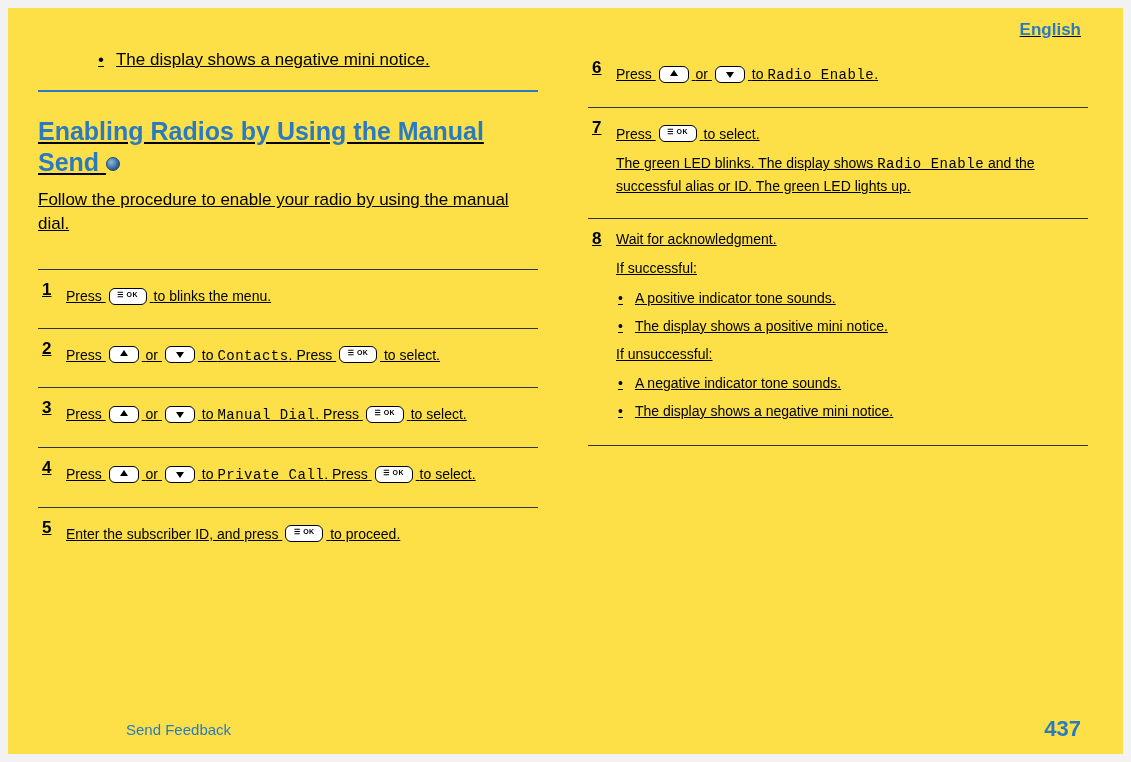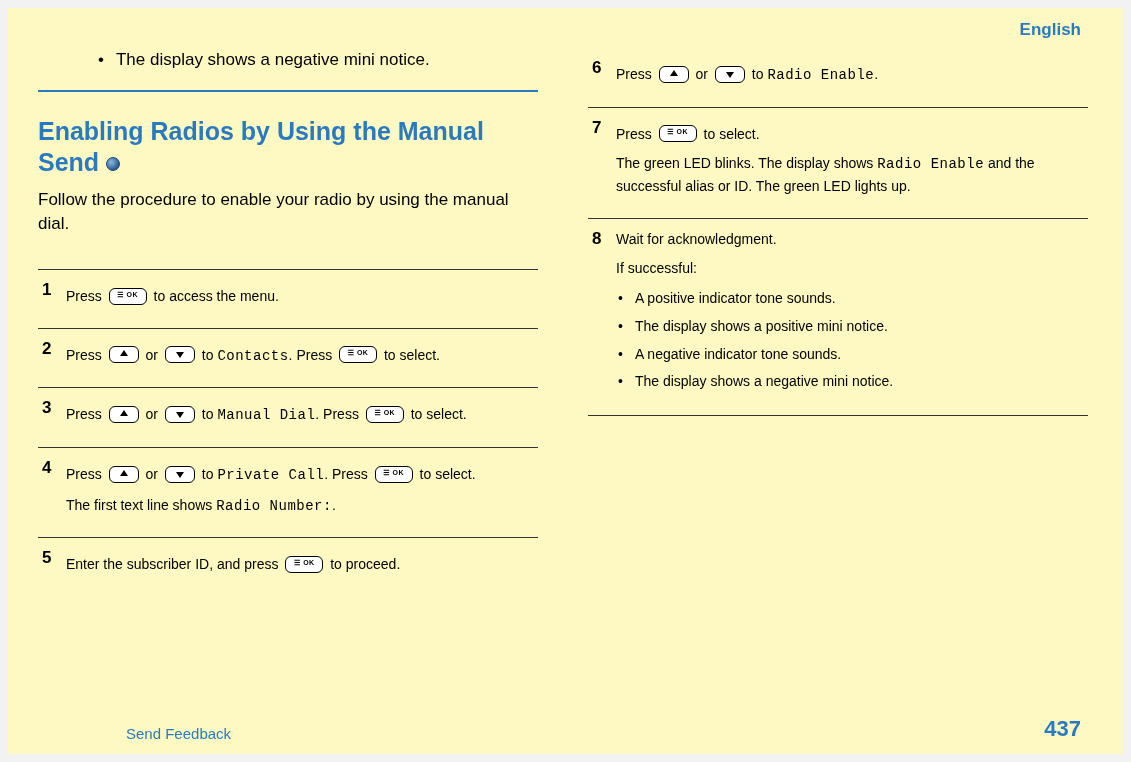--- a/index.html
+++ b/index.html
@@ -5,26 +5,27 @@
     * { margin: 0; padding: 0; box-sizing: border-box; }
     body {
       font-family: Arial, Helvetica, sans-serif;
       background: #f2f2f2;
       width: 1131px;
       height: 762px;
       position: relative;
       overflow: hidden;
     }
     .page {
-      background: #fef9c3;
+      background: #fde047;
       margin: 8px;
       width: 1115px;
       height: 746px;
       position: relative;
       padding: 10px 30px 0 30px;
+      text-decoration: underline;
     }
     .lang-header {
       text-align: right;
       color: #2a7ac0;
       font-weight: bold;
       font-size: 17px;
       padding-right: 12px;
       padding-top: 2px;
       margin-bottom: 8px;
     }
@@ -129,21 +130,21 @@
     .mono {
       font-family: "Courier New", monospace;
       letter-spacing: 0.5px;
     }
     .footer {
       position: absolute;
       bottom: 12px;
       left: 0; right: 0;
       display: flex;
       justify-content: space-between;
-      align-items: flex-end;
+      align-items: center;
       padding: 0 42px 0 118px;
     }
     .send-feedback {
       color: #2a7ac0;
       font-size: 15px;
       cursor: pointer;
     }
     .page-num {
       color: #2a7ac0;
       font-size: 22px;
@@ -171,21 +172,21 @@
       </h2>
 
       <p class="intro">Follow the procedure to enable your radio by using the manual dial.</p>
 
       <div class="step">
         <div class="step-num">1</div>
         <div class="step-body">
           <p>
             <span>Press </span>
             <span class="icon-btn icon-ok"></span>
-            <span> to access the menu.</span>
+            <span> to blinks the menu.</span>
           </p>
         </div>
       </div>
 
       <div class="step">
         <div class="step-num">2</div>
         <div class="step-body">
           <p>
             <span>Press </span>
             <span class="icon-btn icon-arrow"><svg viewBox="0 0 10 10">
@@ -232,23 +233,20 @@
                   <polygon points="5,1 9,7 1,7" fill="#000"></polygon>
                 </svg></span>
             <span> or </span>
             <span class="icon-btn icon-arrow"><svg viewBox="0 0 10 10">
                   <polygon points="1,3 9,3 5,9" fill="#000"></polygon>
                 </svg></span>
             <span> to </span>
             <span class="mono">Private Call</span><span>. Press </span>
             <span class="icon-btn icon-ok"></span>
             <span> to select.</span>
-          </p>
-          <p>
-            <span>The first text line shows </span><span class="mono">Radio Number:</span><span>.</span>
           </p>
         </div>
       </div>
 
       <div class="step" style="border-bottom:none;">
         <div class="step-num">5</div>
         <div class="step-body">
           <p>
             <span>Enter the subscriber ID, and press </span>
             <span class="icon-btn icon-ok"></span>
@@ -300,20 +298,21 @@
           <ul>
             <li>
                 <span class="b">•</span>
                 <span>A positive indicator tone sounds.</span>
               </li>
             <li>
                 <span class="b">•</span>
                 <span>The display shows a positive mini notice.</span>
               </li>
           </ul>
+          <p>If unsuccessful:</p>
           <ul>
             <li>
                 <span class="b">•</span>
                 <span>A negative indicator tone sounds.</span>
               </li>
             <li>
                 <span class="b">•</span>
                 <span>The display shows a negative mini notice.</span>
               </li>
           </ul>

